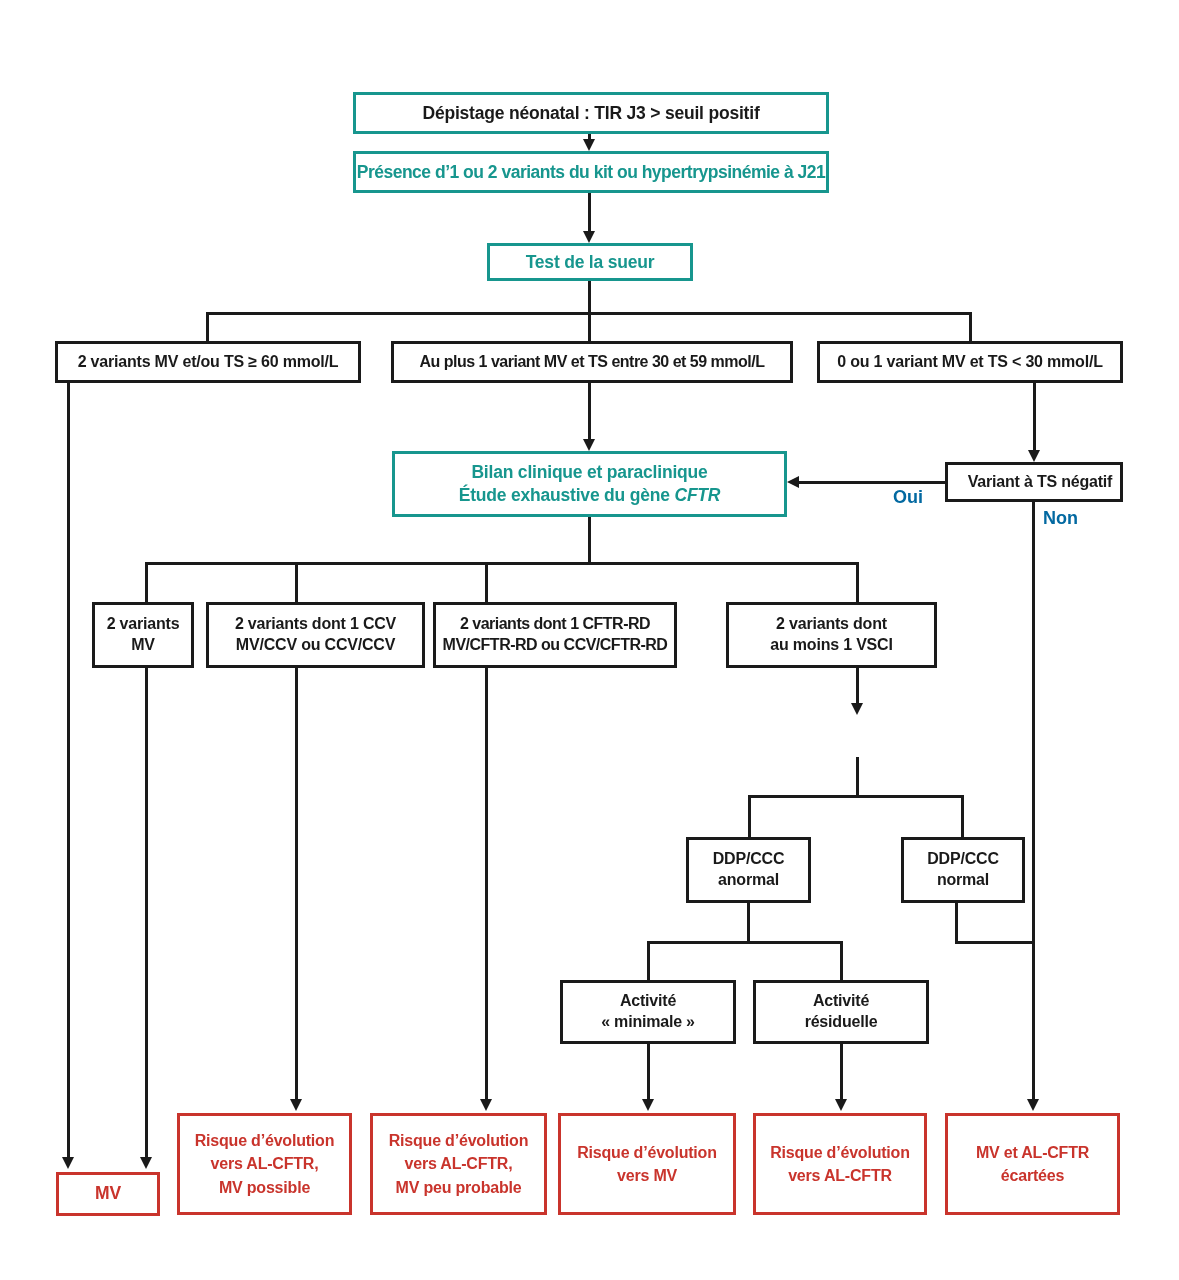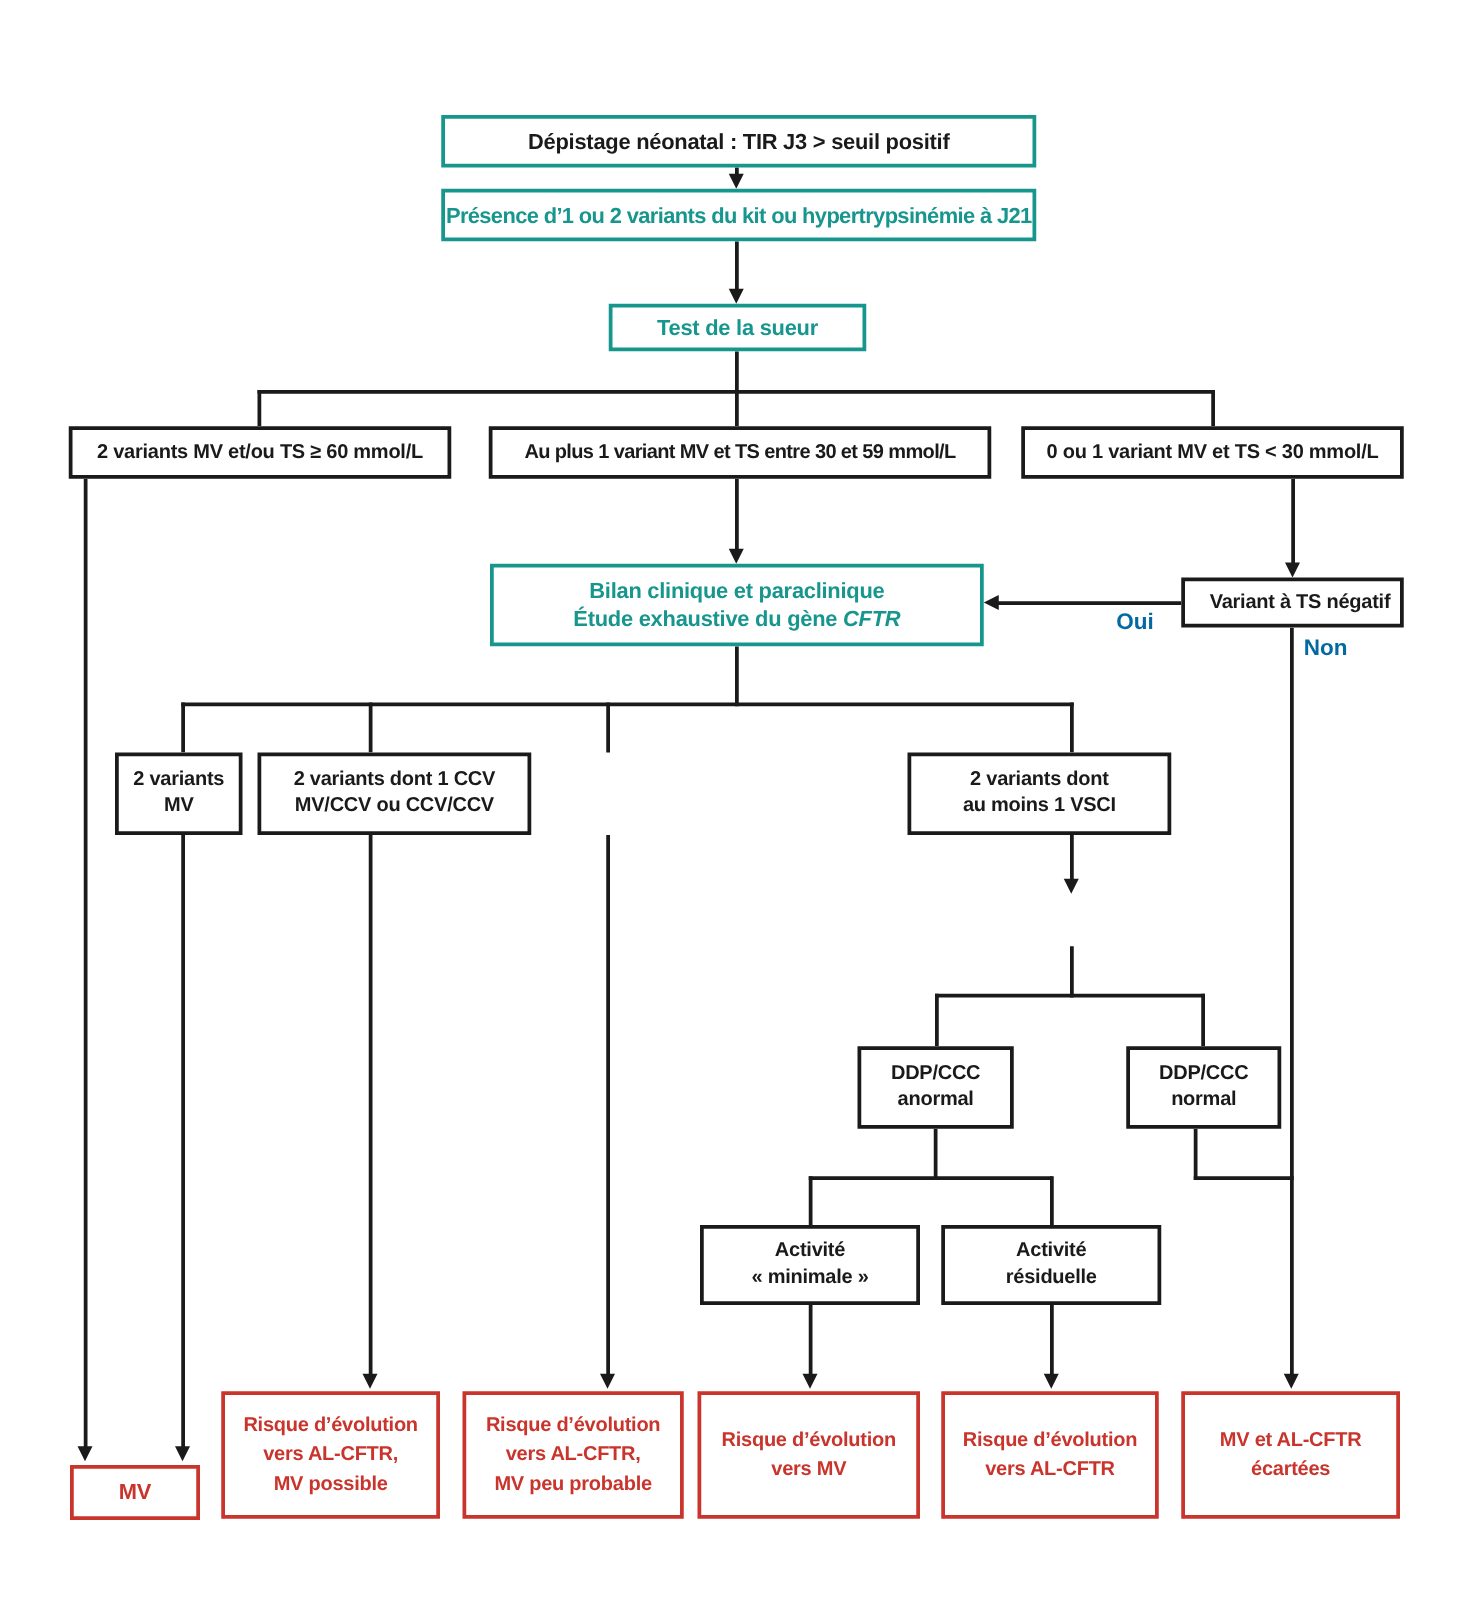--- a/index.html
+++ b/index.html
@@ -60,20 +60,22 @@
   </div>
 
   <div class="node black-box" style="left:945px;top:462px;width:178px;height:40px;padding-left:12px;">Variant à TS négatif</div>
 
   <div class="node black-box" style="left:92px;top:602px;width:102px;height:66px;">2 variants
 MV</div>
 
   <div class="node black-box" style="left:206px;top:602px;width:219px;height:66px;">2 variants dont 1 CCV
 MV/CCV ou CCV/CCV</div>
 
+  <div class="node black-box tight" style="left:433px;top:602px;width:244px;height:66px;">2 variants dont 1 CFTR-RD
+MV/CFTR-RD ou CCV/CFTR-RD</div>
 
   <div class="node black-box" style="left:726px;top:602px;width:211px;height:66px;">2 variants dont
 au moins 1 VSCI</div>
 
 
   <div class="node black-box" style="left:686px;top:837px;width:125px;height:66px;">DDP/CCC
 anormal</div>
 
   <div class="node black-box" style="left:901px;top:837px;width:124px;height:66px;">DDP/CCC
 normal</div>

